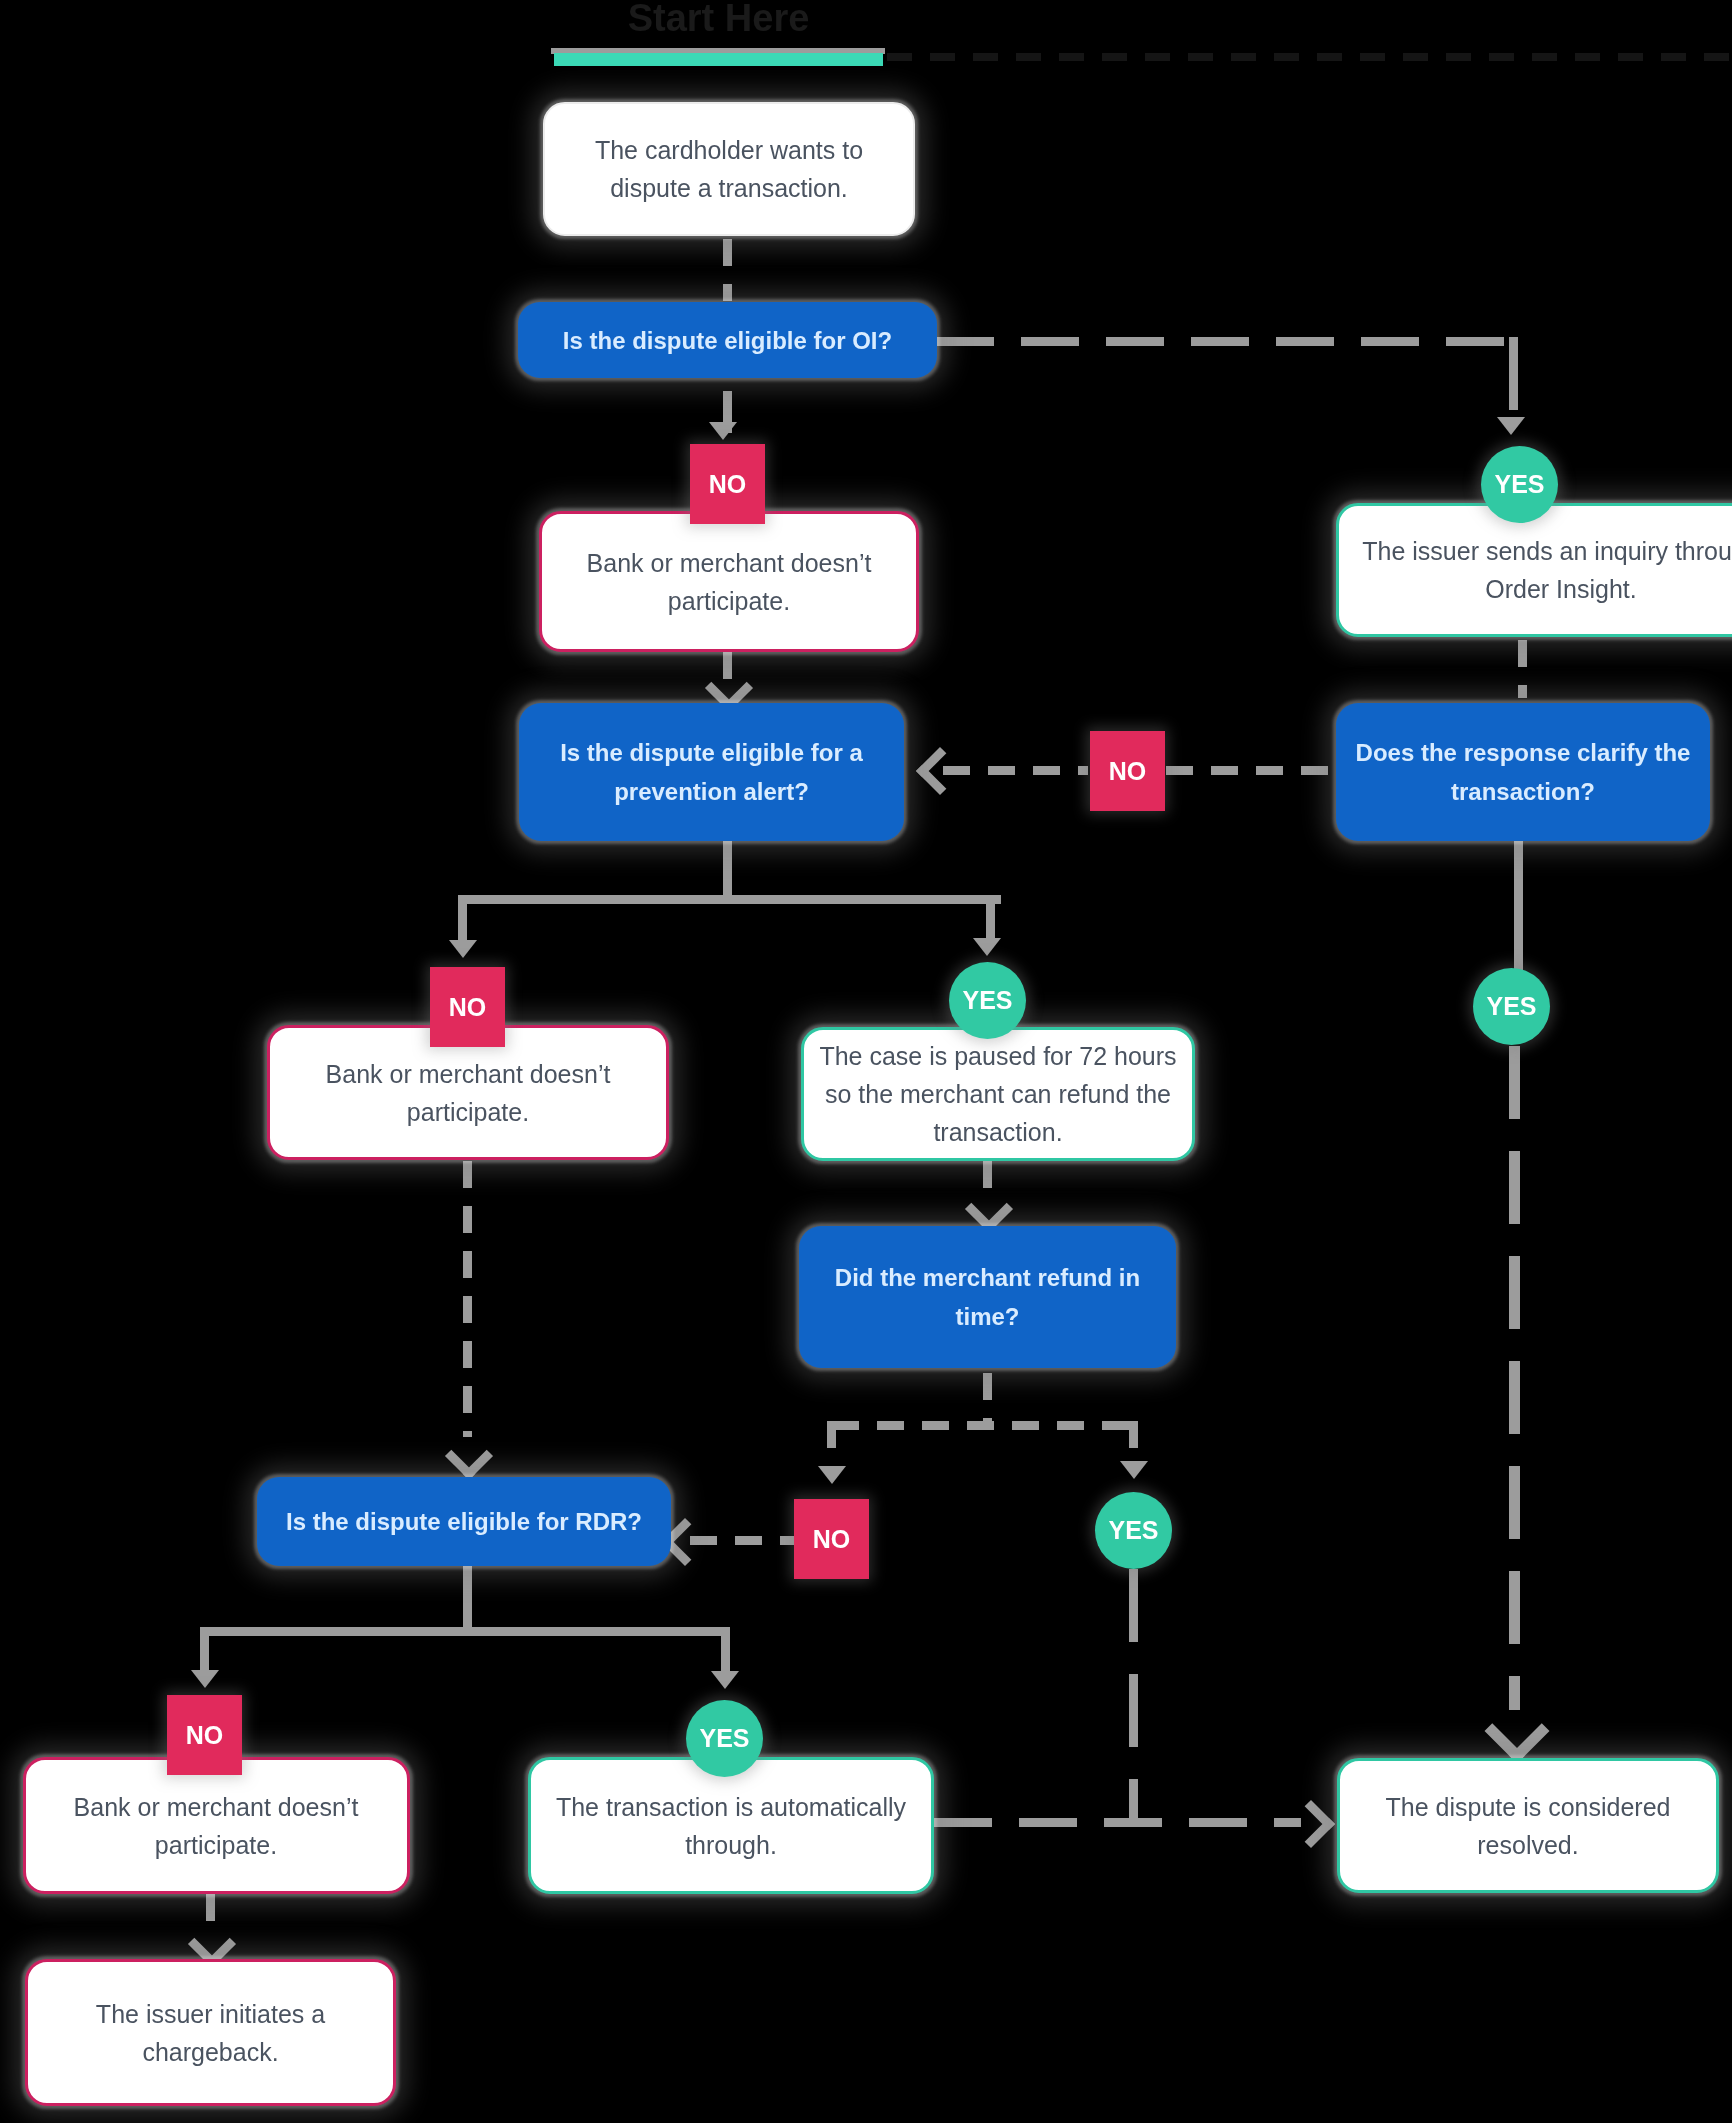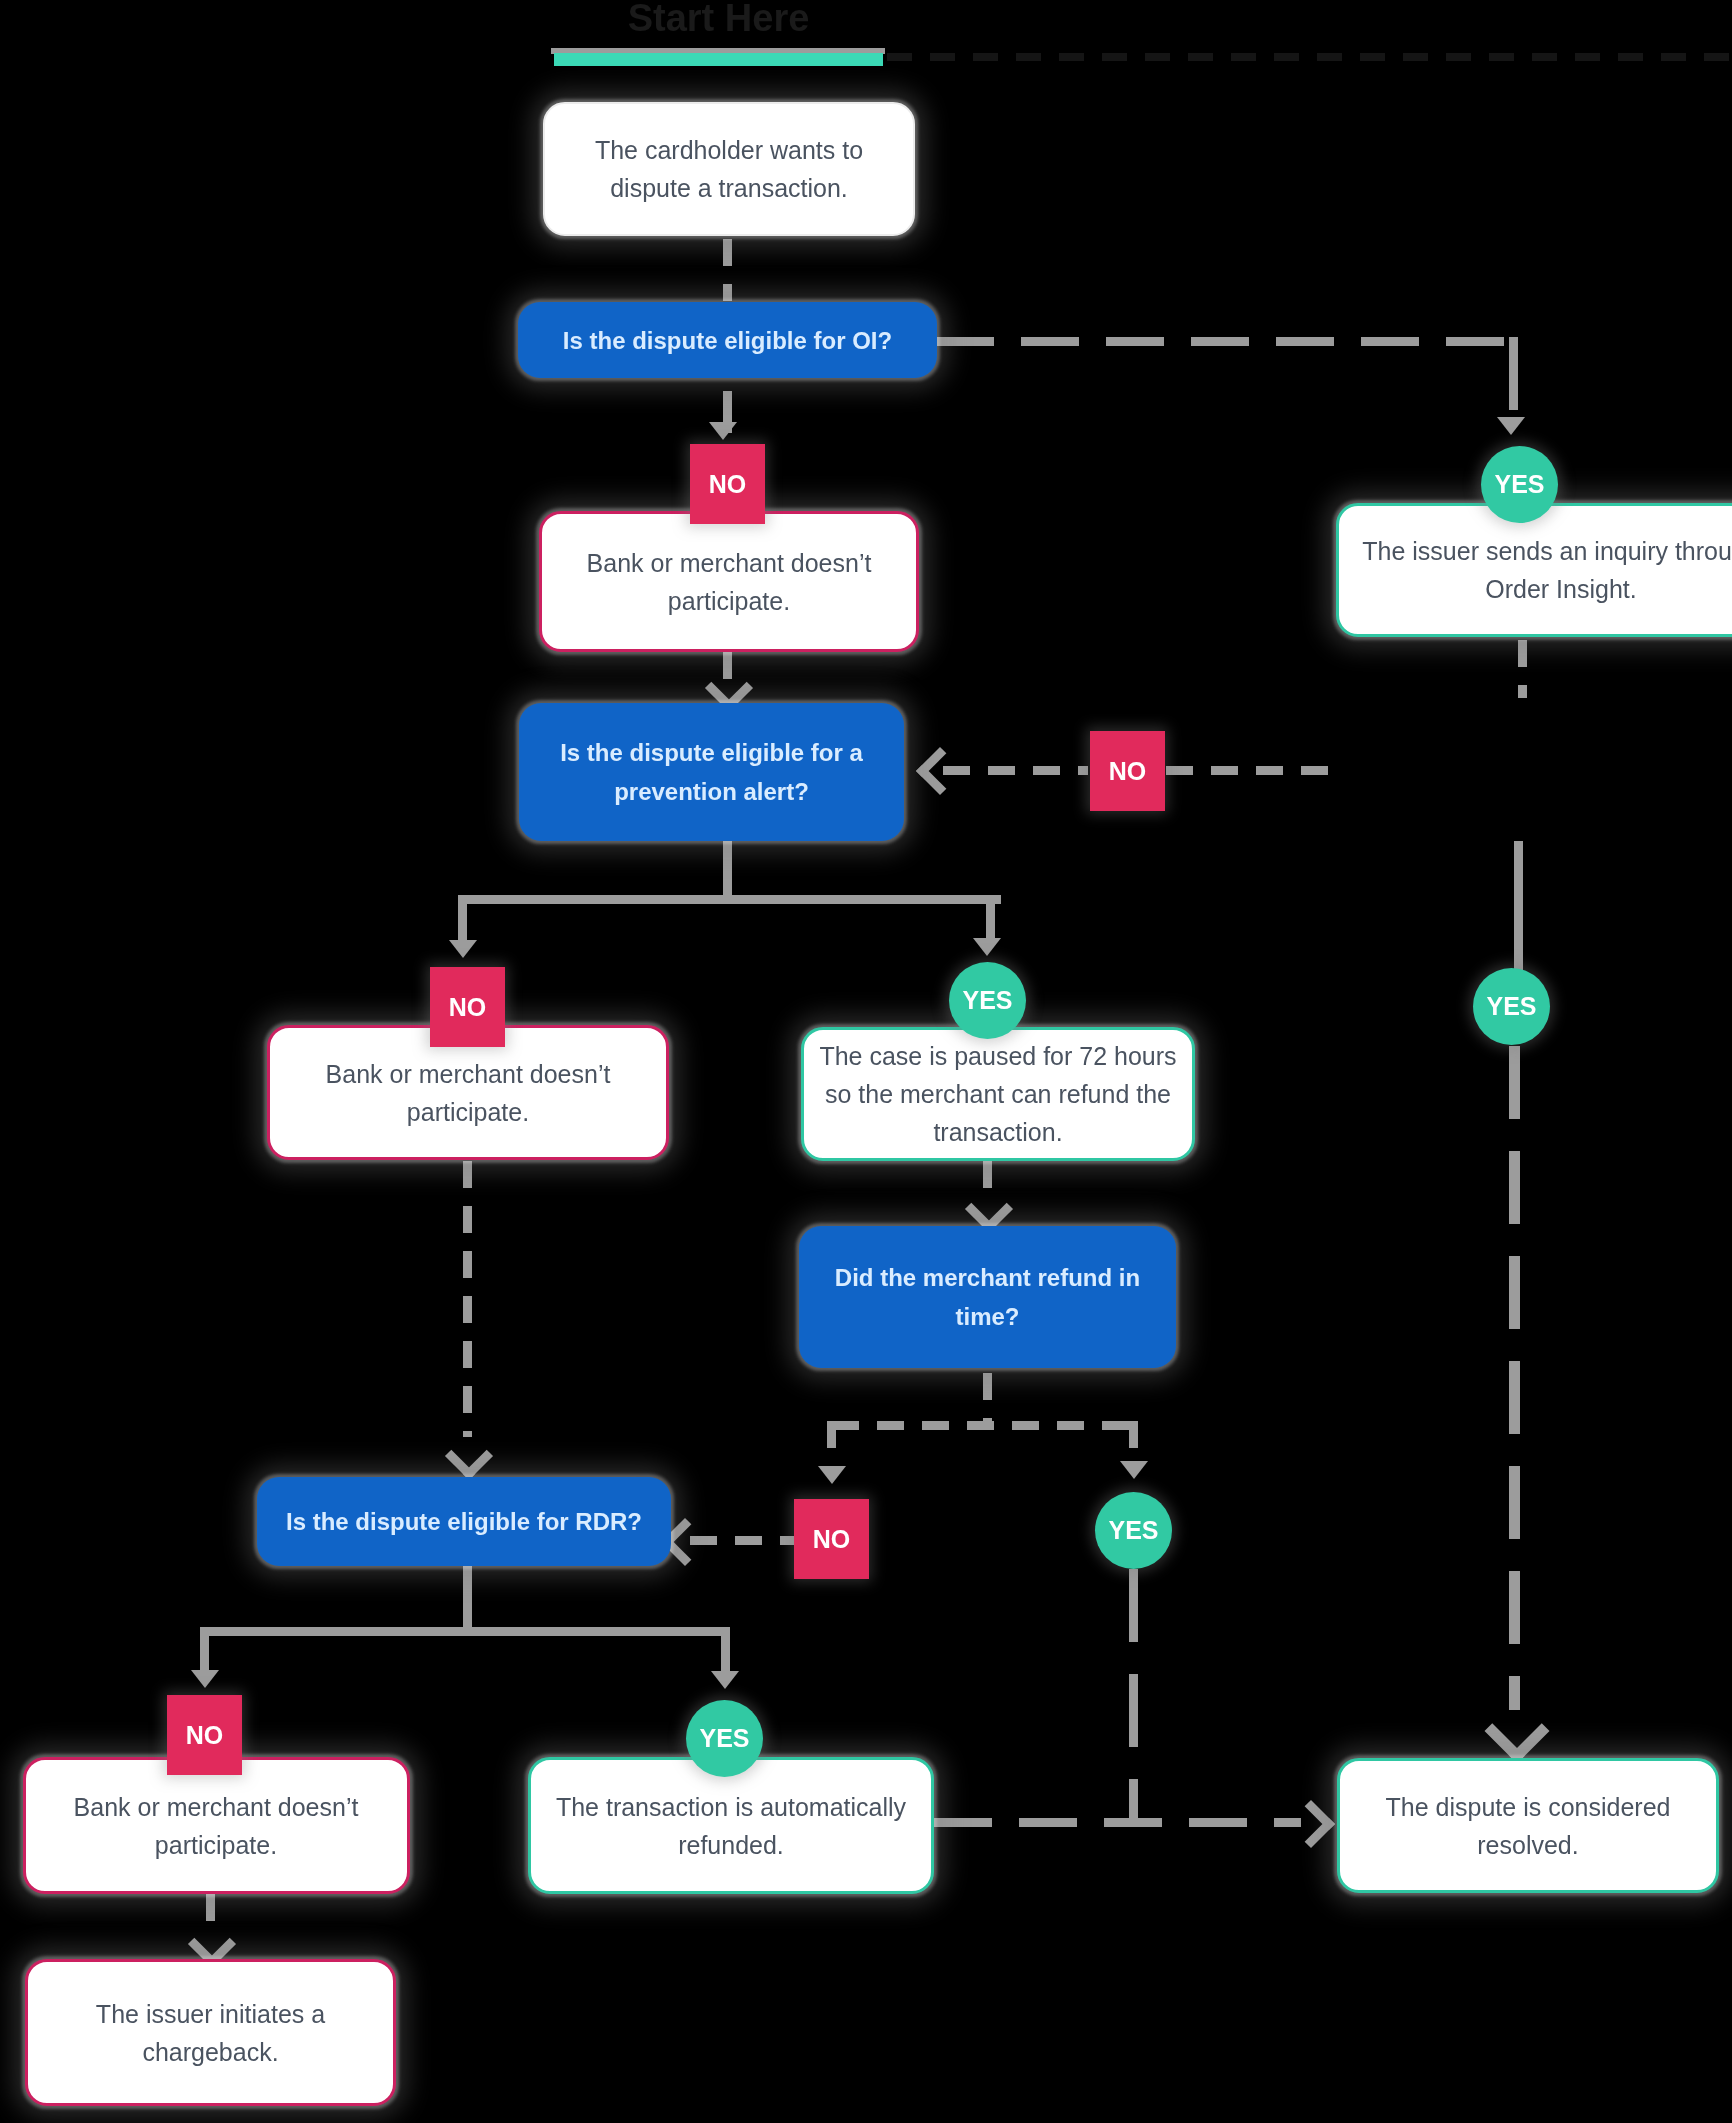--- a/index.html
+++ b/index.html
@@ -136,20 +136,23 @@
   </div>
 
   <div class="node white tealb" style="left:1336px;top:503px;width:450px;height:134px;">
     <span>The issuer sends an inquiry through Order Insight.</span>
   </div>
 
   <div class="node blue" style="left:519px;top:703px;width:385px;height:138px;">
     <span>Is the dispute eligible for a prevention alert?</span>
   </div>
 
+  <div class="node blue" style="left:1336px;top:703px;width:374px;height:138px;">
+    <span>Does the response clarify the transaction?</span>
+  </div>
 
   <div class="node white pinkb" style="left:267px;top:1025px;width:402px;height:135px;">
     <span>Bank or merchant doesn’t participate.</span>
   </div>
 
   <div class="node white tealb" style="left:801px;top:1027px;width:394px;height:134px;">
     <span>The case is paused for 72 hours so the merchant can refund the transaction.</span>
   </div>
 
   <div class="node blue nowrap" style="left:257px;top:1477px;width:414px;height:89px;">
@@ -158,21 +161,21 @@
 
   <div class="node blue" style="left:799px;top:1226px;width:377px;height:142px;">
     <span>Did the merchant refund in time?</span>
   </div>
 
   <div class="node white pinkb" style="left:22.5px;top:1757px;width:387px;height:137px;">
     <span>Bank or merchant doesn’t participate.</span>
   </div>
 
   <div class="node white tealb" style="left:528px;top:1757px;width:406px;height:137px;">
-    <span>The transaction is automatically refunded.</span>
+    <span>The transaction is automatically through.</span>
   </div>
 
   <div class="node white tealb" style="left:1337px;top:1758px;width:382px;height:135px;">
     <span>The dispute is considered resolved.</span>
   </div>
 
   <div class="node white pinkb" style="left:25px;top:1959px;width:371px;height:147px;justify-content:flex-end;">
     <span>The issuer initiates a chargeback.</span>
   </div>
 

